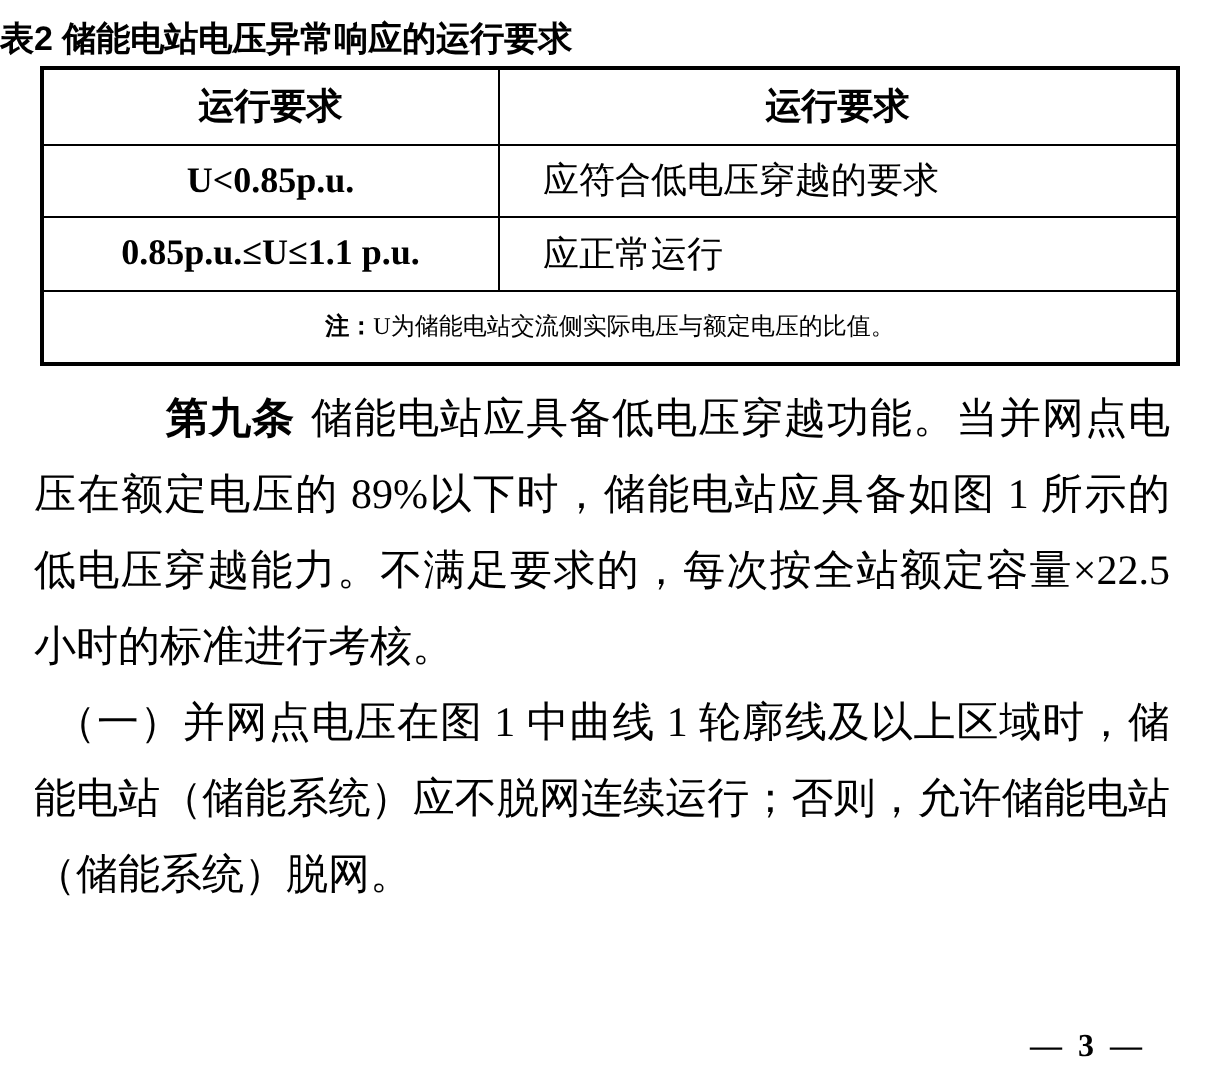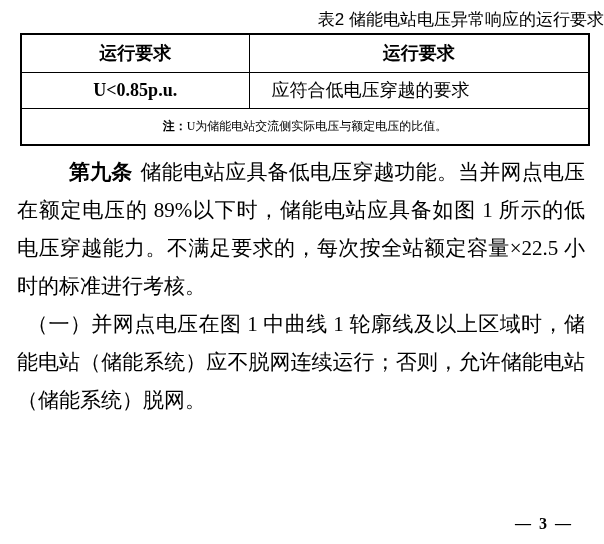--- a/index.html
+++ b/index.html
@@ -10,23 +10,23 @@
     color: #000000;
     overflow: hidden;
   }
   .page {
     position: relative;
     width: 604px; height: 544px;
     background: #ffffff;
   }
   .table-title {
     padding-top: 9px;
-    text-align: right;
+    text-align: left;
     font-family: "Liberation Sans", sans-serif;
-    font-weight: normal;
+    font-weight: bold;
     font-size: 17px;
     line-height: 21px;
   }
   table.voltage-table {
     border-collapse: collapse;
     table-layout: fixed;
     width: 568px;
     margin: 3px 16px 0 20px;
     border: 2px solid #000000;
   }
@@ -65,21 +65,21 @@
   }
   .note-label { font-weight: bold; }
   .doc-body {
     margin: 7px 19px 0 17px;
     font-size: 21px;
     line-height: 38px;
     text-align: justify;
   }
   .para-1 { text-indent: 52px; }
   .para-2 { text-indent: 10px; }
-  .article-lead { font-weight: bold; margin-right: 8px; }
+  .article-lead { font-weight: bold; margin-right: 8px; margin-left: 14px; }
   .page-number {
     position: absolute;
     top: 515px;
     right: 31px;
     font-weight: bold;
     font-size: 16px;
     letter-spacing: 2px;
     white-space: nowrap;
   }
 </style>
@@ -99,20 +99,24 @@
       <tr>
         <th>运行要求</th>
         <th>运行要求</th>
       </tr>
     </thead>
     <tbody>
       <tr class="r1">
         <td class="range-cell">U&lt;0.85p.u.</td>
         <td class="req-cell">应符合低电压穿越的要求</td>
       </tr>
+      <tr class="r2">
+        <td class="range-cell">0.85p.u.≤U≤1.1 p.u.</td>
+        <td class="req-cell">应正常运行</td>
+      </tr>
       <tr>
         <td class="note-cell" colspan="2">
           <span class="note-label">注：</span><span>U为储能电站交流侧实际电压与额定电压的比值。</span>
         </td>
       </tr>
     </tbody>
   </table>
 
   <div class="doc-body">
     <p class="para-1">

